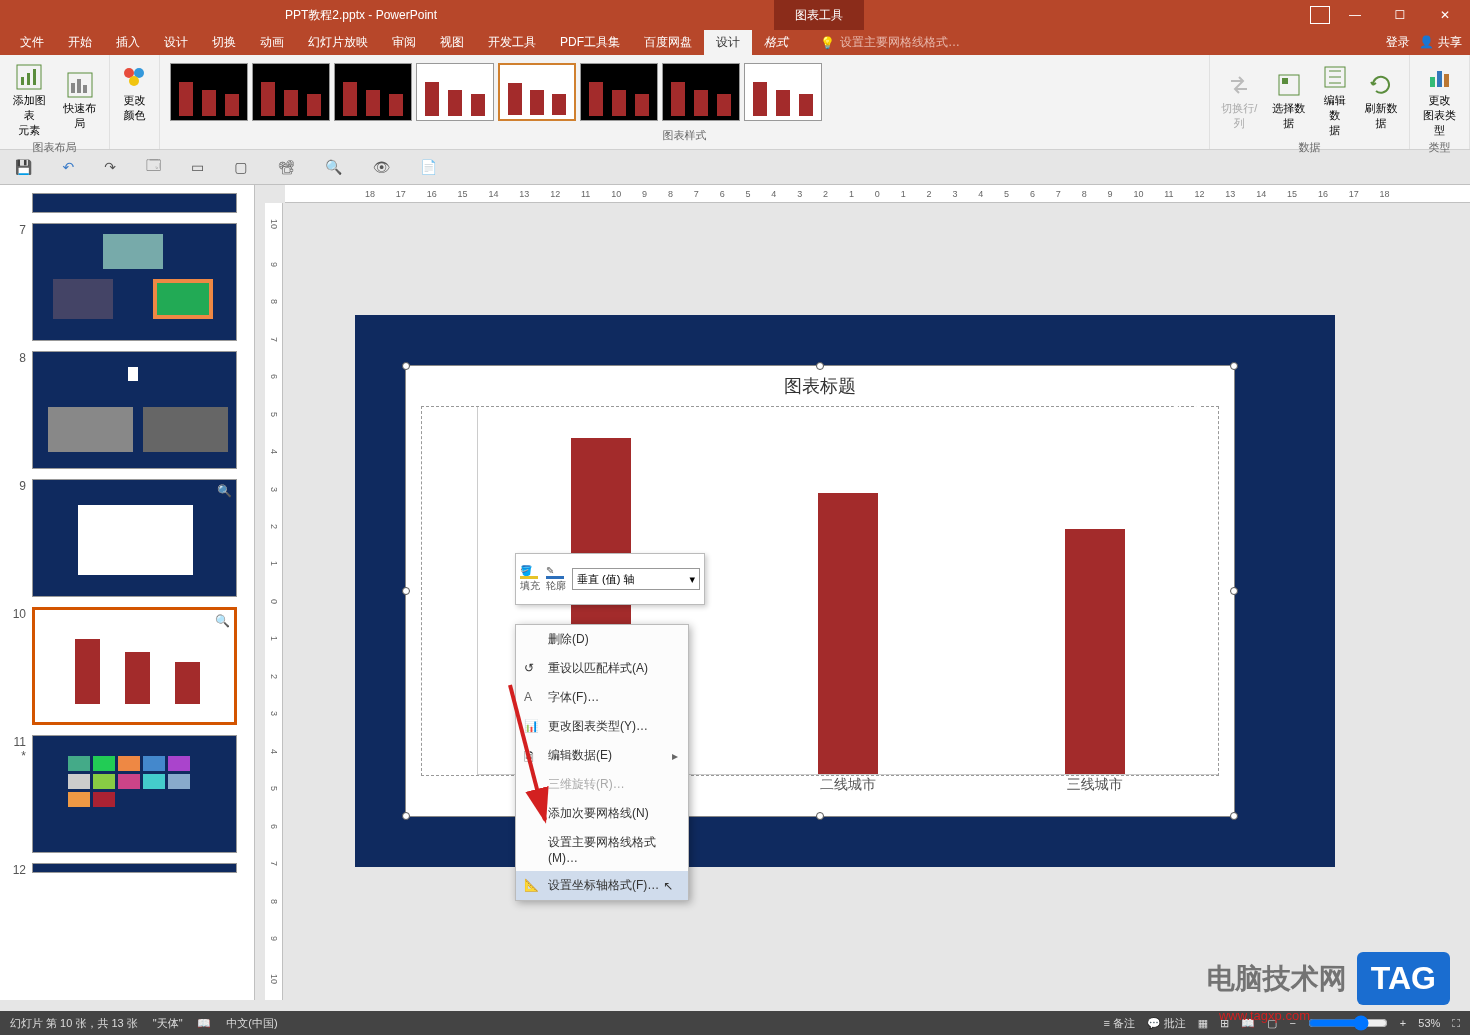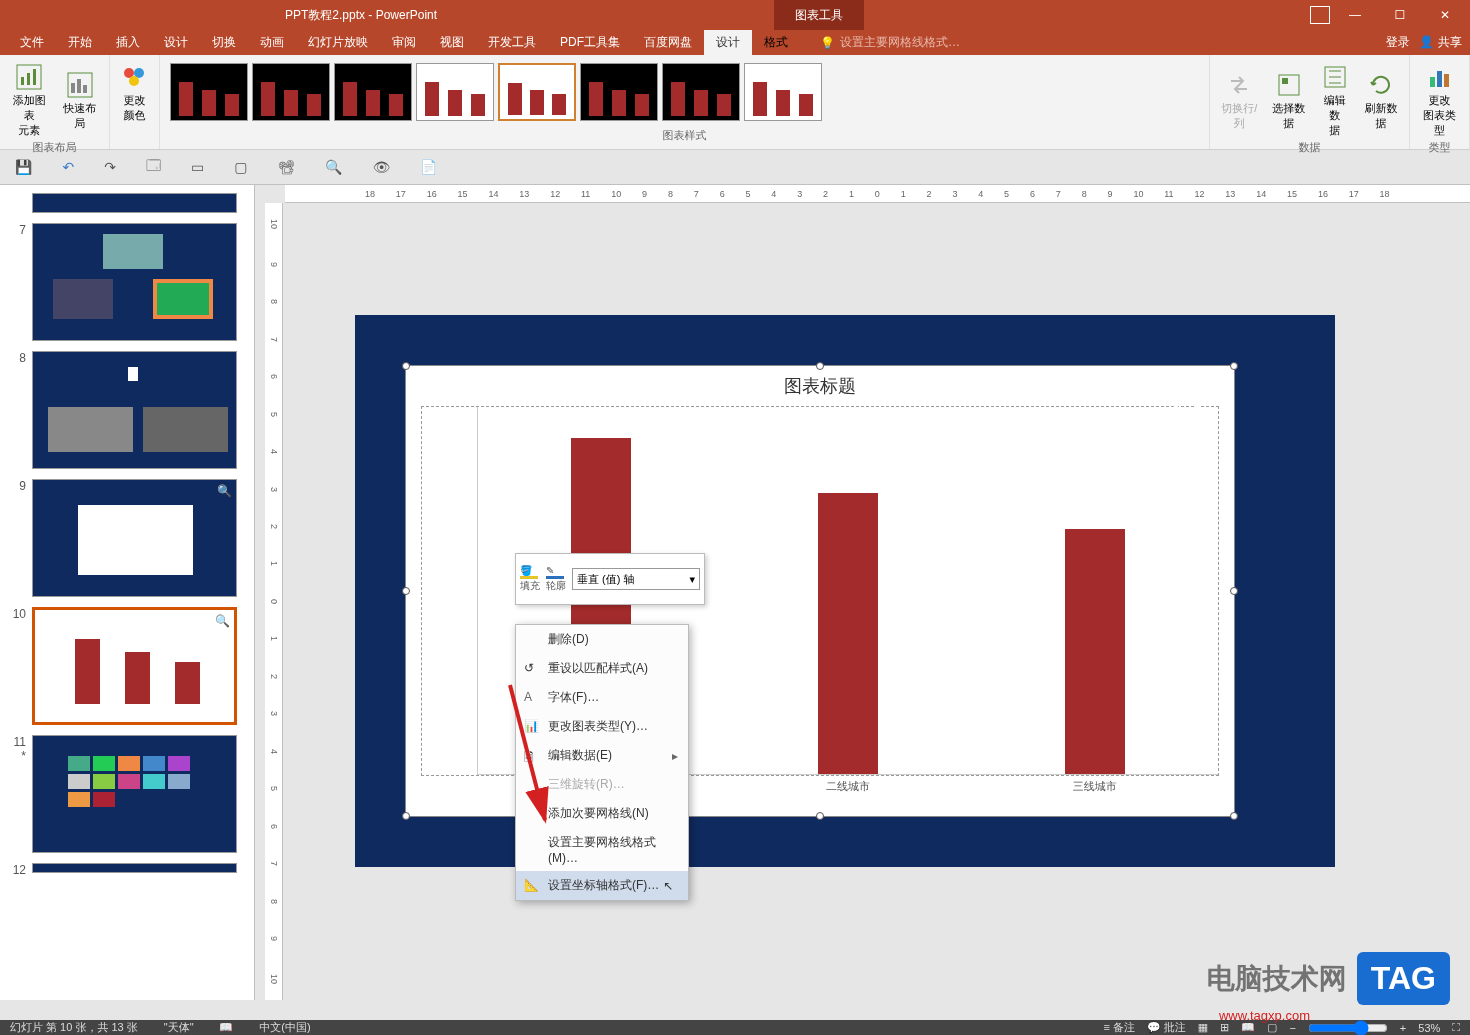--- a/index.html
+++ b/index.html
@@ -10,21 +10,21 @@
 .titlebar .filename { position: absolute; left: 285px; }
 .titlebar .chart-tools { position: absolute; left: 774px; top: 0; width: 90px; height: 30px; background: #8b2c1a; display: flex; align-items: center; justify-content: center; }
 .titlebar .win-controls { position: absolute; right: 10px; display: flex; gap: 15px; }
 .titlebar .win-controls span { width: 30px; text-align: center; cursor: pointer; }
 .titlebar .ribbon-opts { position: absolute; right: 140px; width: 20px; height: 18px; border: 1px solid #fff; }
 
 
 .menubar { height: 25px; background: #b7472a; display: flex; align-items: center; padding: 0 8px; gap: 0; color: #fff; font-size: 12px; }
 .menubar .tab { padding: 0 12px; height: 25px; display: flex; align-items: center; cursor: pointer; }
 .menubar .tab.active { background: #f3f3f3; color: #333; }
-.menubar .tab.format { color: #000000; }
+.menubar .tab.format { color: #ffffff; font-style: italic; }
 .menubar .tell-me { margin-left: 20px; color: #e8b8ac; display: flex; align-items: center; gap: 5px; }
 .menubar .right { margin-left: auto; display: flex; gap: 10px; }
 
 
 .ribbon { height: 95px; background: #f3f3f3; border-bottom: 1px solid #d0d0d0; display: flex; }
 .ribbon-group { border-right: 1px solid #e0e0e0; padding: 4px 6px; display: flex; flex-direction: column; justify-content: space-between; }
 .ribbon-group .label { font-size: 11px; color: #666; text-align: center; padding-bottom: 2px; }
 .ribbon-btns { display: flex; gap: 4px; }
 .ribbon-btn { display: flex; flex-direction: column; align-items: center; justify-content: center; font-size: 11px; text-align: center; cursor: pointer; padding: 2px 4px; }
 .ribbon-btn .icon { width: 32px; height: 32px; display: flex; align-items: center; justify-content: center; }
@@ -54,42 +54,42 @@
 
 .slide-canvas { position: absolute; left: 100px; top: 130px; width: 980px; height: 552px; background: #0f2a5f; }
 .chart-obj { position: absolute; left: 50px; top: 50px; width: 830px; height: 452px; background: #fff; border: 1px solid #888; }
 .chart-obj .handle { position: absolute; width: 8px; height: 8px; background: #fff; border: 1px solid #555; border-radius: 50%; }
 .chart-title { text-align: center; font-size: 18px; color: #333; padding: 8px; }
 .plot-area { position: absolute; left: 15px; top: 40px; right: 15px; bottom: 40px; border: 1px dashed #999; }
 .y-axis { position: absolute; left: 0; top: 0; bottom: 0; width: 55px; }
 .y-tick { position: absolute; right: 2px; font-size: 10px; color: #666; transform: translateY(-50%); }
 .bars-area { position: absolute; left: 55px; right: 0; top: 0; bottom: 0; border-left: 1px solid #ccc; border-bottom: 1px solid #ccc; }
 .bar-col { position: absolute; bottom: 0; width: 60px; background: #a32b2b; }
-.x-label { position: absolute; font-size: 11px; color: #555; transform: translateX(-50%); }
+.x-label { position: absolute; font-size: 14px; color: #555; transform: translateX(-50%); }
 
 .magnifier-big { position: absolute; right: 20px; top: 30px; }
 .magnifier-big svg { width: 45px; height: 45px; }
 
 
 .mini-toolbar { position: absolute; left: 515px; top: 553px; width: 190px; height: 52px; background: #fff; border: 1px solid #bbb; box-shadow: 2px 2px 5px rgba(0,0,0,0.2); display: flex; align-items: center; padding: 4px; gap: 6px; }
 .mini-btn { display: flex; flex-direction: column; align-items: center; font-size: 10px; color: #555; }
 .mini-btn .sw { width: 20px; height: 14px; }
 .mini-select { flex: 1; height: 22px; border: 1px solid #999; font-size: 11px; padding: 0 4px; display: flex; align-items: center; justify-content: space-between; }
 
 .context-menu { position: absolute; left: 515px; top: 624px; width: 174px; background: #fcfcfc; border: 1px solid #bbb; box-shadow: 2px 2px 8px rgba(0,0,0,0.3); font-size: 12px; }
 .context-menu .item { padding: 6px 10px 6px 32px; display: flex; align-items: center; cursor: pointer; position: relative; color: #333; }
 .context-menu .item.highlighted { background: #d0dcec; }
 .context-menu .item.disabled { color: #aaa; }
 .context-menu .item .icn { position: absolute; left: 8px; width: 16px; height: 16px; }
 .context-menu .item .arrow { margin-left: auto; color: #666; }
 
 .red-arrow { position: absolute; left: 500px; top: 680px; pointer-events: none; }
 
 
-.statusbar { position: absolute; bottom: 0; left: 0; right: 0; height: 15px; background: #444; color: #ddd; font-size: 11px; display: flex; align-items: center; padding: 0 10px; gap: 26px; }
+.statusbar { position: absolute; bottom: 0; left: 0; right: 0; height: 24px; background: #444; color: #ddd; font-size: 11px; display: flex; align-items: center; padding: 0 10px; gap: 15px; }
 .statusbar .right { margin-left: auto; display: flex; gap: 12px; align-items: center; }
 
 
 .watermark { position: absolute; right: 20px; bottom: 30px; display: flex; align-items: center; gap: 10px; }
 .watermark .txt { color: #737373; font-size: 28px; font-weight: bold; }
 .watermark .tag { background: #1a6dd0; color: #fff; font-size: 32px; font-weight: bold; padding: 8px 14px; border-radius: 6px; }
 .watermark .url { position: absolute; bottom: -18px; right: 140px; color: #d32020; font-size: 13px; }
 </style>
 </head>
 <body>

